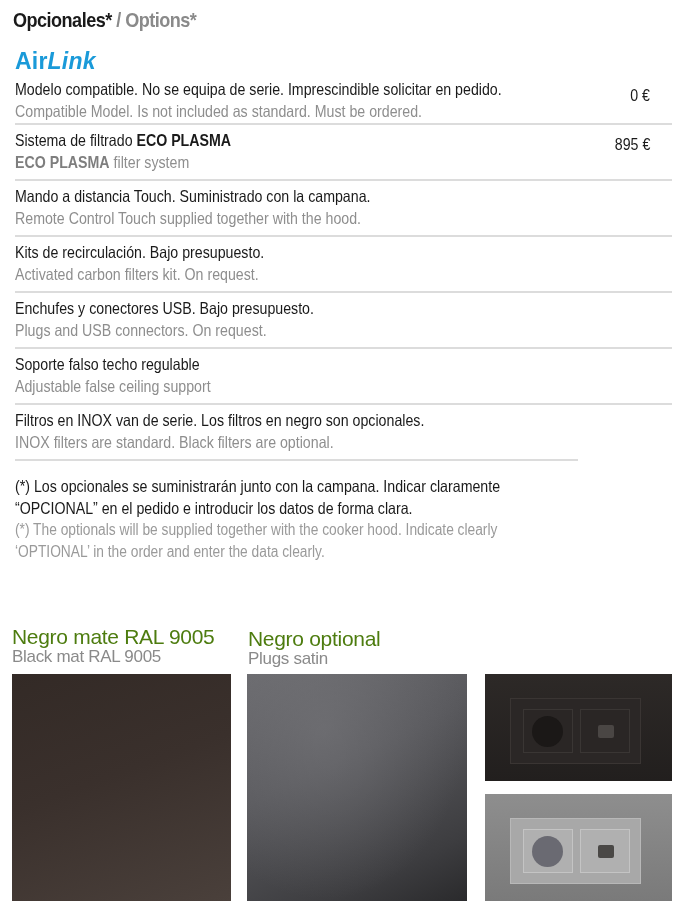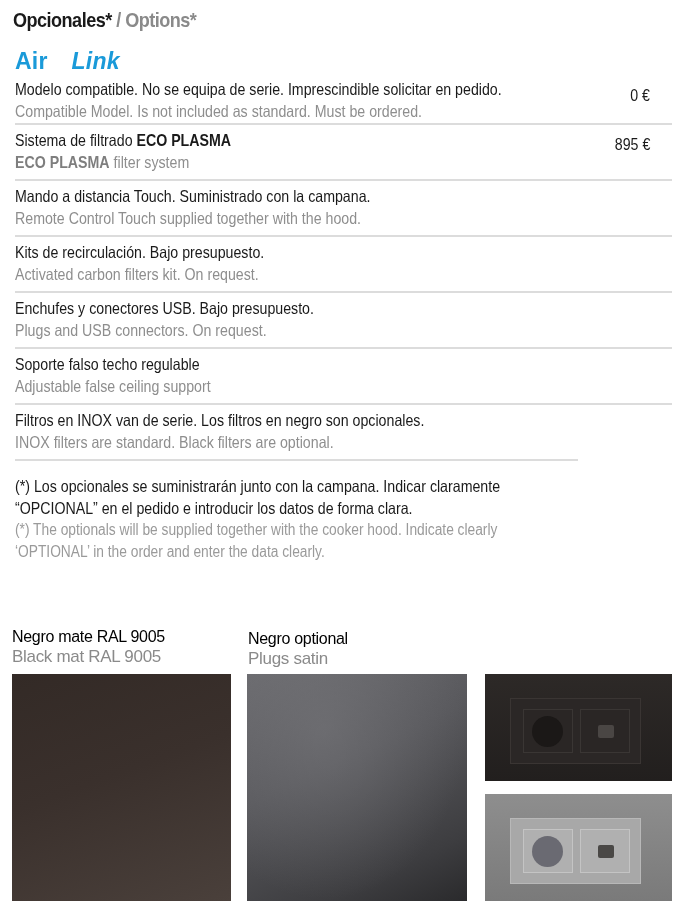--- a/index.html
+++ b/index.html
@@ -15,21 +15,21 @@
     white-space: nowrap;
   }
   .title .es { color: #1a1a1a; }
   .title .sep, .title .en { color: #8a8a8a; }
 
   .brand {
     position: absolute; left: 15px; top: 48px;
     font-family: "Liberation Sans", sans-serif;
     font-weight: bold; font-size: 23px; color: #1a9ad9; letter-spacing: 0.2px;
   }
-  .brand .link { font-style: italic; margin-left: 24px; }
+  .brand .link { font-style: italic; }
 
   .options { position: absolute; left: 15px; top: 76px; width: 657px; }
   .opt-row {
     position: relative; border-bottom: 2px solid #dcdcdc;
     height: 56px; box-sizing: border-box; padding-top: 4px;
   }
   .opt-row.first { height: 49px; padding-top: 2px; }
   .opt-row.short { width: 563px; }
   .opt-row .es, .opt-row .en {
     display: block; white-space: nowrap;
@@ -49,21 +49,21 @@
   .note { position: absolute; left: 15px; top: 461px; margin-top: 14px; }
   .note .es, .note .en {
     display: block; white-space: nowrap;
     transform: scaleX(0.86); transform-origin: left center;
     font-size: 16.5px; line-height: 22px;
   }
   .note .es { color: #1a1a1a; }
   .note .en { color: #9a9a9a; font-size: 16px; line-height: 22px; }
 
   .swatch-label { position: absolute; top: 626px; white-space: nowrap; }
-  .swatch-label .es { display: block; font-size: 16px; color: #000000; line-height: 21px; letter-spacing: -0.3px; }
+  .swatch-label .es { display: block; font-size: 21px; color: #4d7c0f; line-height: 21px; letter-spacing: -0.3px; }
   .swatch-label .en { display: block; font-size: 17px; color: #8a8a8a; line-height: 20px; letter-spacing: -0.3px; }
 
   .swatch { position: absolute; top: 674px; height: 227px; }
   .swatch.matte {
     left: 12px; width: 219px;
     background: linear-gradient(160deg, #332a26 0%, #3a302c 45%, #4a403b 100%);
   }
   .swatch.satin {
     left: 247px; width: 220px;
     background:

